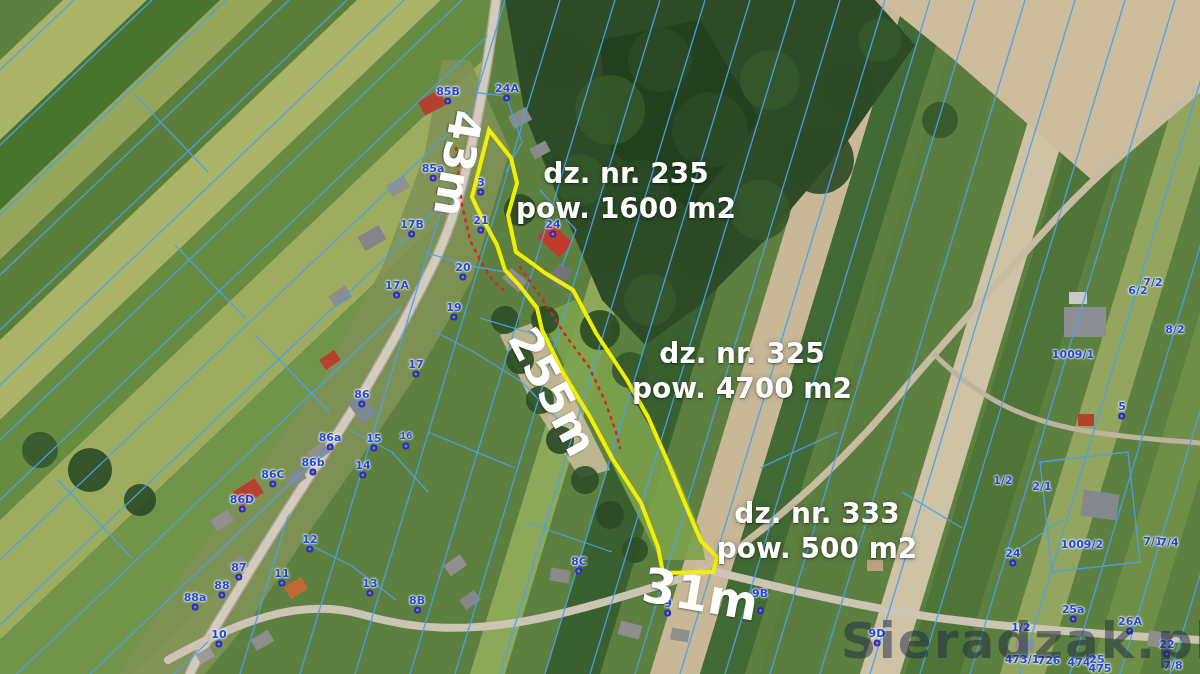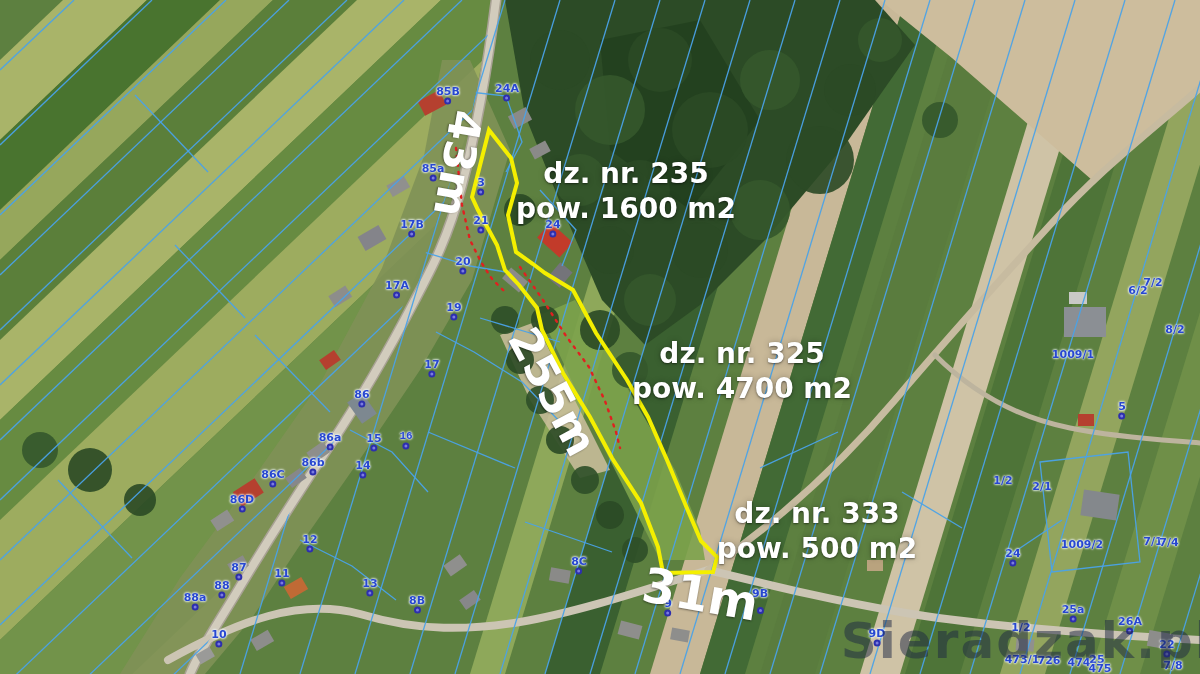--- a/index.html
+++ b/index.html
@@ -266,33 +266,33 @@
         <span class="dot"></span>
       </div>
       <div class="plabel" style="left: 481px; top: 224px;">
         <span>21</span>
         <span class="dot"></span>
       </div>
       <div class="plabel" style="left: 553px; top: 228px;">
         <span>24</span>
         <span class="dot"></span>
       </div>
-      <div class="plabel" style="left: 463px; top: 265px;">
+      <div class="plabel" style="left: 463px; top: 271px;">
         <span>20</span>
         <span class="dot"></span>
       </div>
       <div class="plabel" style="left: 454px; top: 311px;">
         <span>19</span>
         <span class="dot"></span>
       </div>
       <div class="plabel" style="left: 397px; top: 289px;">
         <span>17A</span>
         <span class="dot"></span>
       </div>
-      <div class="plabel" style="left: 432px; top: 368px;">
+      <div class="plabel" style="left: 416px; top: 368px;">
         <span>17</span>
         <span class="dot"></span>
       </div>
       <div class="plabel" style="left: 362px; top: 398px;">
         <span>86</span>
         <span class="dot"></span>
       </div>
       <div class="plabel" style="left: 330px; top: 441px;">
         <span>86a</span>
         <span class="dot"></span>

